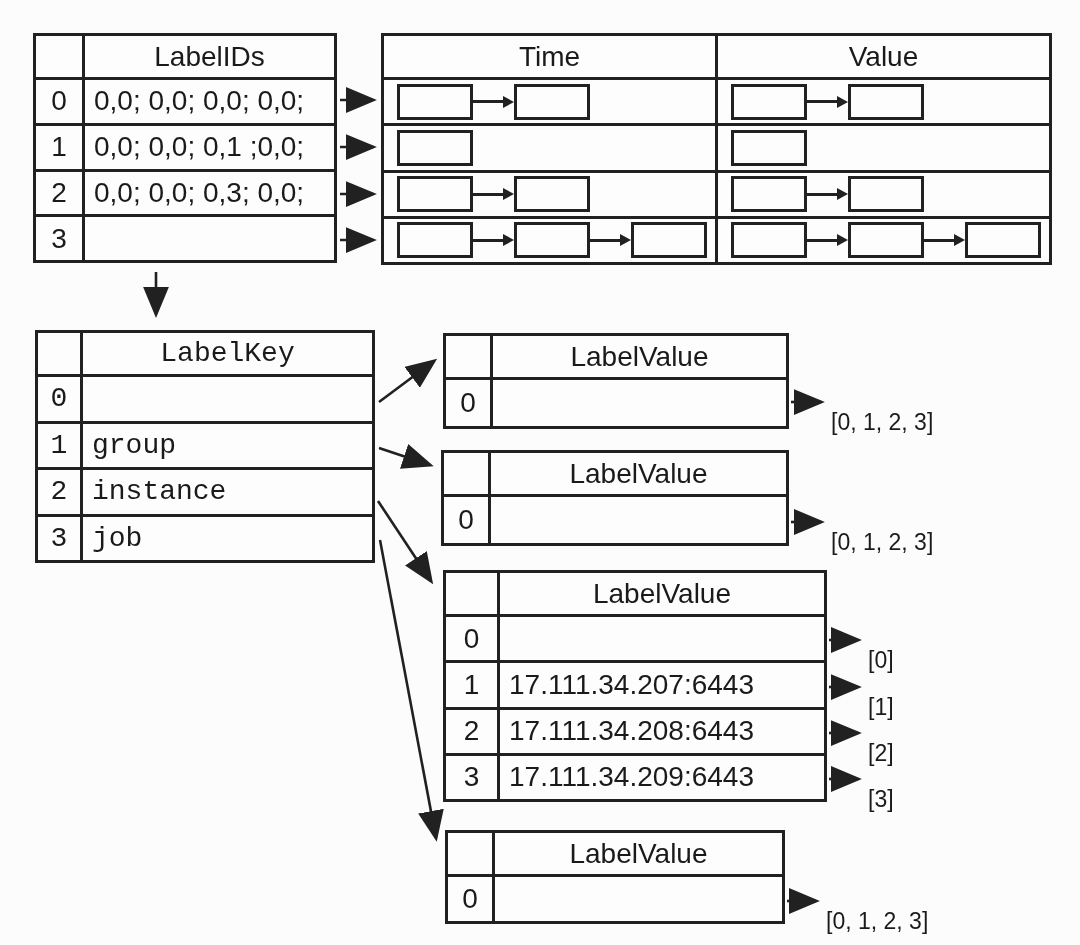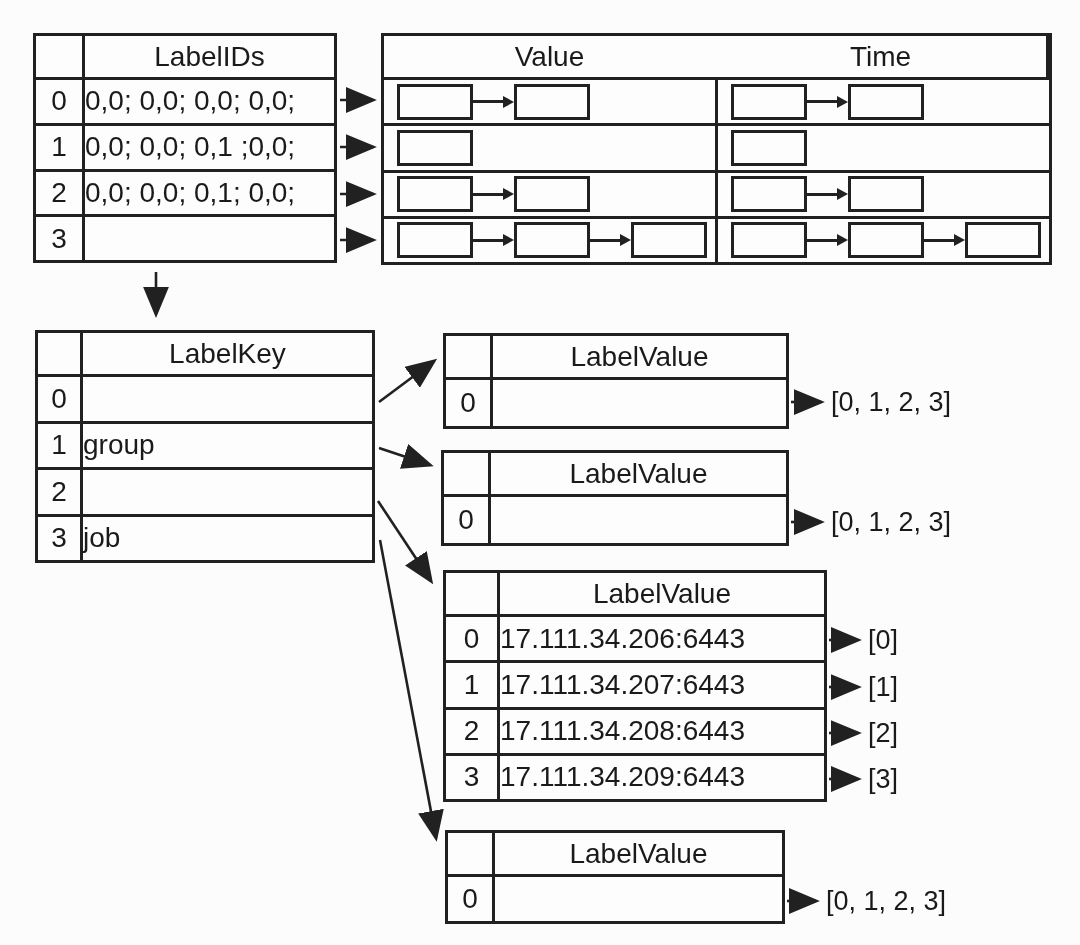--- a/index.html
+++ b/index.html
@@ -24,46 +24,46 @@
     display:flex;flex-direction:column;
     border:3px solid var(--ln);
     background:#fdfdfd;
     box-sizing:border-box;
   }
   .tr{display:flex;flex:1;min-height:0;border-top:3px solid var(--ln);}
   .tr.th{border-top:none;flex:0 0 41px;}
   .td{display:flex;align-items:center;box-sizing:border-box;font-size:28px;white-space:nowrap;overflow:hidden;}
   .td.idx{flex:0 0 49px;justify-content:center;border-right:3px solid var(--ln);}
   .td.hdr{flex:1;justify-content:center;}
-  .td.val{flex:1;padding-left:0;}
+  .td.val{flex:1;padding-left:9px;}
   .labelkey .td.idx{flex-basis:45px;}
   .lv .td.idx{flex-basis:47px;}
   .lv3 .td.idx{flex-basis:54px;}
 
   
   .td.half{flex:1;min-width:0;}
   .td.half.first{border-right:3px solid var(--ln);}
   .chain{padding-left:13px;}
   .cbox{width:76px;height:36px;border:3px solid var(--ln);background:#fdfdfd;flex:none;box-sizing:border-box;}
   .clink{width:31px;height:3px;background:var(--ln);position:relative;flex:none;margin-right:10px;}
   .clink::after{
     content:"";position:absolute;right:-10px;top:50%;transform:translateY(-50%);
     border-top:6px solid transparent;border-bottom:6px solid transparent;
     border-left:11px solid var(--ln);
   }
 
   .plabel{
     position:absolute;transform:translateY(-50%);
-    font-size:27px;color:var(--txt);white-space:nowrap;
+    font-size:23px;color:var(--txt);white-space:nowrap;margin-top:20px;
   }
 
   
   #labelids-table{left:33px;top:33px;width:304px;height:230px;}
   #chunks-table{left:381px;top:33px;width:671px;height:232px;}
-  #labelkey-table{left:35px;top:330px;width:340px;height:233px;}
+  #labelkey-table{left:35px;top:330px;width:340px;height:233px;font-family:Liberation Mono, monospace;}
   #lv-0{left:443px;top:333px;width:346px;height:96px;}
   #lv-1{left:441px;top:450px;width:348px;height:96px;}
   #lv-2{left:443px;top:570px;width:384px;height:232px;}
   #lv-3{left:445px;top:830px;width:340px;height:94px;}
 
   #pl-0{left:831px;top:402px;}
   #pl-1{left:831px;top:522px;}
   #pl-2-0{left:868px;top:640px;}
   #pl-2-1{left:868px;top:687px;}
   #pl-2-2{left:868px;top:733px;}
@@ -107,31 +107,31 @@
     <div class="tr">
       <div class="td idx">0</div>
       <div class="td val">0,0; 0,0; 0,0; 0,0;</div>
     </div>
     <div class="tr">
       <div class="td idx">1</div>
       <div class="td val">0,0; 0,0; 0,1 ;0,0;</div>
     </div>
     <div class="tr">
       <div class="td idx">2</div>
-      <div class="td val">0,0; 0,0; 0,1; 0,0;</div>
+      <div class="td val">0,0; 0,0; 0,3; 0,0;</div>
     </div>
     <div class="tr">
       <div class="td idx">3</div>
     </div>
   </div>
 
   <div class="tbl" id="chunks-table">
     <div class="tr th">
+      <div class="td half first hdr">Time</div>
       <div class="td half hdr">Value</div>
-      <div class="td half first hdr">Time</div>
     </div>
     <div class="tr">
       <div class="td half first chain">
         <span class="cbox"></span>
           <span class="clink"></span>
           <span class="cbox"></span>
       </div>
       <div class="td half chain">
         <span class="cbox"></span>
           <span class="clink"></span>
@@ -183,20 +183,21 @@
     </div>
     <div class="tr">
       <div class="td idx">0</div>
     </div>
     <div class="tr">
       <div class="td idx">1</div>
       <div class="td val">group</div>
     </div>
     <div class="tr">
       <div class="td idx">2</div>
+      <div class="td val">instance</div>
     </div>
     <div class="tr">
       <div class="td idx">3</div>
       <div class="td val">job</div>
     </div>
   </div>
 
   <div class="tbl lv" id="lv-0">
     <div class="tr th">
       <div class="td idx"></div>
@@ -219,21 +220,20 @@
   </div>
   <div class="plabel" id="pl-1">[0, 1, 2, 3]</div>
 
   <div class="tbl lv lv3" id="lv-2">
     <div class="tr th">
       <div class="td idx"></div>
       <div class="td hdr">LabelValue</div>
     </div>
     <div class="tr">
       <div class="td idx">0</div>
-      <div class="td val">17.111.34.206:6443</div>
     </div>
     <div class="tr">
       <div class="td idx">1</div>
       <div class="td val">17.111.34.207:6443</div>
     </div>
     <div class="tr">
       <div class="td idx">2</div>
       <div class="td val">17.111.34.208:6443</div>
     </div>
     <div class="tr">

